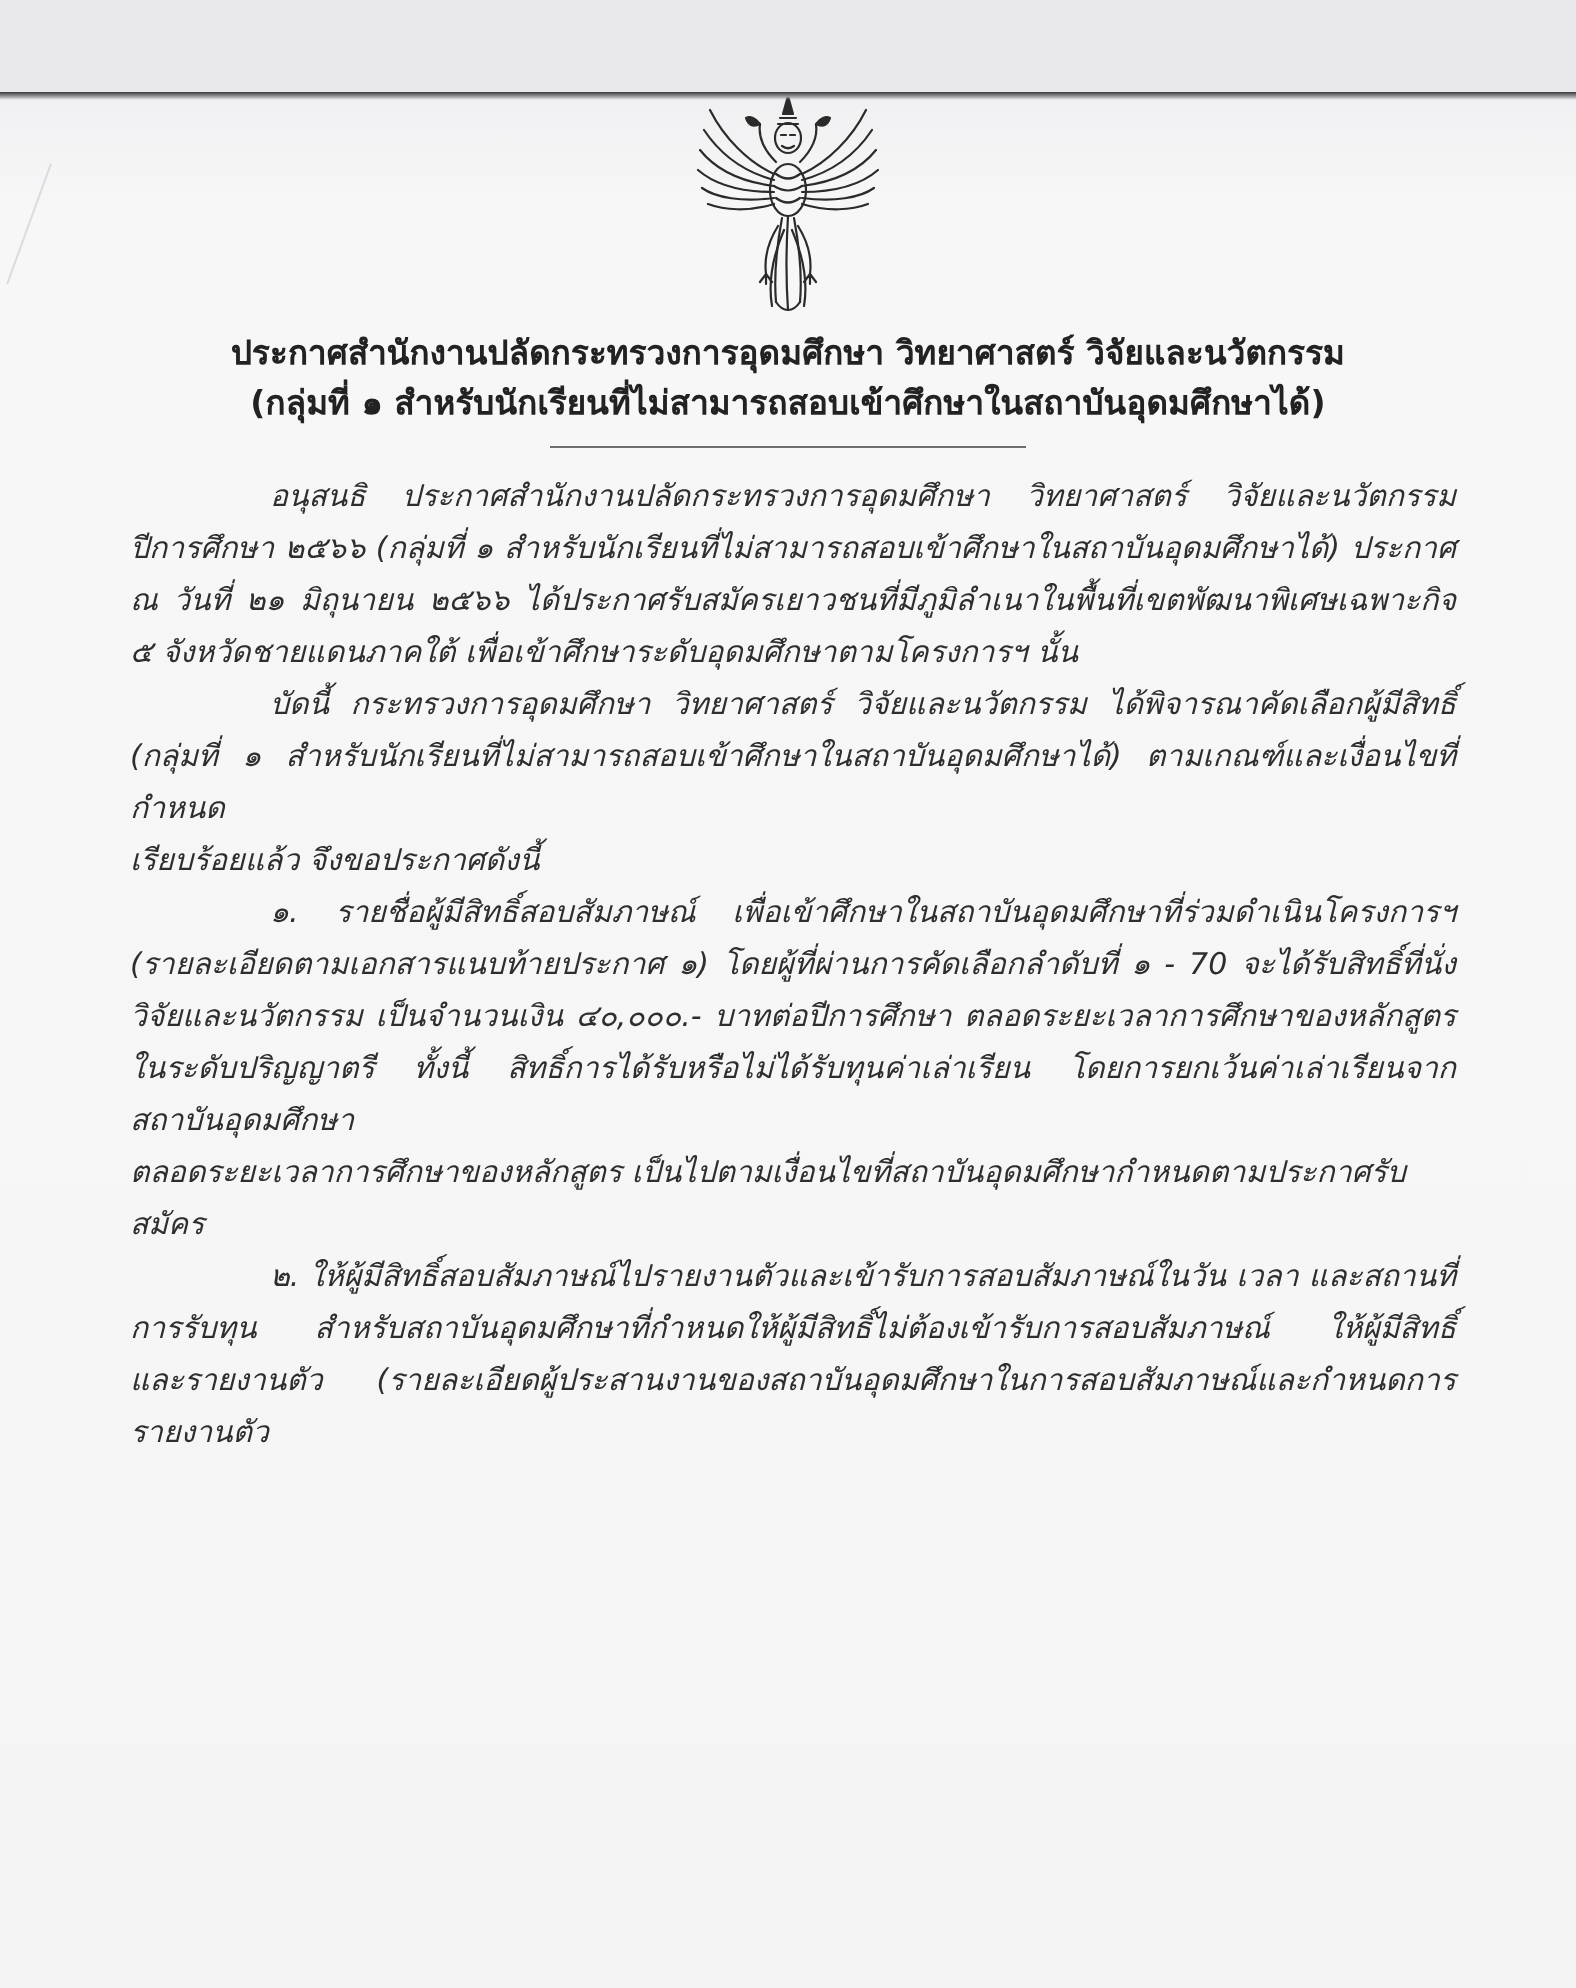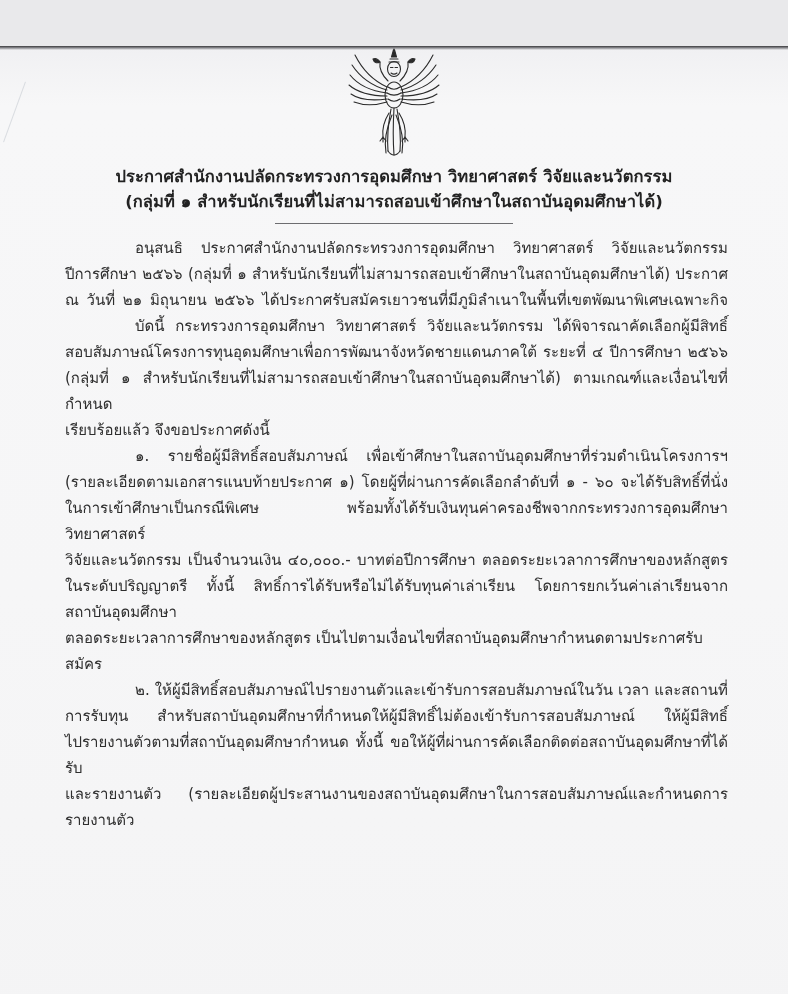--- a/index.html
+++ b/index.html
@@ -36,21 +36,21 @@
     width:238px;height:0;border-top:1.6px solid #6d6d70;
     margin:9px auto 0 auto;
   }
   .doc-body{
     margin:11px 60px 0 65px;   
   }
   .para{margin:0;}
   .line{
     font-size:15px;line-height:26px;
     text-align:justify;text-align-last:justify;
-    color:#2e2e2e;white-space:normal;
+    color:#2e2e2e;white-space:normal;font-style:italic;
   }
   .line.indent{text-indent:70px;}
   .line.no-just{text-align:left;text-align-last:left;}
   svg .ink{stroke:#2b2b2b;fill:none;stroke-width:1.1;stroke-linecap:round;stroke-linejoin:round;}
 </style>
 </head>
 <body>
 
 <div class="page">
   <div class="scan-top"></div>
@@ -93,35 +93,33 @@
       <div class="title-line">(กลุ่มที่ ๑ สำหรับนักเรียนที่ไม่สามารถสอบเข้าศึกษาในสถาบันอุดมศึกษาได้)</div>
     </div>
 
   <div class="divider"></div>
 
   <div class="doc-body">
       <div class="para">
         <div class="line indent">อนุสนธิ ประกาศสำนักงานปลัดกระทรวงการอุดมศึกษา วิทยาศาสตร์ วิจัยและนวัตกรรม</div>
         <div class="line">ปีการศึกษา ๒๕๖๖ (กลุ่มที่ ๑ สำหรับนักเรียนที่ไม่สามารถสอบเข้าศึกษาในสถาบันอุดมศึกษาได้) ประกาศ</div>
         <div class="line">ณ วันที่ ๒๑ มิถุนายน ๒๕๖๖ ได้ประกาศรับสมัครเยาวชนที่มีภูมิลำเนาในพื้นที่เขตพัฒนาพิเศษเฉพาะกิจ</div>
+        <div class="line no-just">๕ จังหวัดชายแดนภาคใต้ เพื่อเข้าศึกษาระดับอุดมศึกษาตามโครงการฯ นั้น</div>
       </div>
       <div class="para">
         <div class="line indent">บัดนี้ กระทรวงการอุดมศึกษา วิทยาศาสตร์ วิจัยและนวัตกรรม ได้พิจารณาคัดเลือกผู้มีสิทธิ์</div>
-        <div class="line">สอบสัมภาษณ์โครงการทุนอุดมศึกษาเพื่อการพัฒนาจังหวัดชายแดนภาคใต้ ระยะที่ ๔ ปีการศึกษา ๒๕๖๖</div>
         <div class="line">(กลุ่มที่ ๑ สำหรับนักเรียนที่ไม่สามารถสอบเข้าศึกษาในสถาบันอุดมศึกษาได้) ตามเกณฑ์และเงื่อนไขที่กำหนด</div>
         <div class="line no-just">เรียบร้อยแล้ว จึงขอประกาศดังนี้</div>
       </div>
       <div class="para">
         <div class="line indent">๑. รายชื่อผู้มีสิทธิ์สอบสัมภาษณ์ เพื่อเข้าศึกษาในสถาบันอุดมศึกษาที่ร่วมดำเนินโครงการฯ</div>
-        <div class="line">(รายละเอียดตามเอกสารแนบท้ายประกาศ ๑) โดยผู้ที่ผ่านการคัดเลือกลำดับที่ ๑ - ๖๐ จะได้รับสิทธิ์ที่นั่ง</div>
-        <div class="line">ในการเข้าศึกษาเป็นกรณีพิเศษ พร้อมทั้งได้รับเงินทุนค่าครองชีพจากกระทรวงการอุดมศึกษา วิทยาศาสตร์</div>
+        <div class="line">(รายละเอียดตามเอกสารแนบท้ายประกาศ ๑) โดยผู้ที่ผ่านการคัดเลือกลำดับที่ ๑ - 70 จะได้รับสิทธิ์ที่นั่ง</div>
         <div class="line">วิจัยและนวัตกรรม เป็นจำนวนเงิน ๔๐,๐๐๐.- บาทต่อปีการศึกษา ตลอดระยะเวลาการศึกษาของหลักสูตร</div>
         <div class="line">ในระดับปริญญาตรี ทั้งนี้ สิทธิ์การได้รับหรือไม่ได้รับทุนค่าเล่าเรียน โดยการยกเว้นค่าเล่าเรียนจากสถาบันอุดมศึกษา</div>
         <div class="line no-just">ตลอดระยะเวลาการศึกษาของหลักสูตร เป็นไปตามเงื่อนไขที่สถาบันอุดมศึกษากำหนดตามประกาศรับสมัคร</div>
       </div>
       <div class="para">
         <div class="line indent">๒. ให้ผู้มีสิทธิ์สอบสัมภาษณ์ไปรายงานตัวและเข้ารับการสอบสัมภาษณ์ในวัน เวลา และสถานที่</div>
         <div class="line">การรับทุน สำหรับสถาบันอุดมศึกษาที่กำหนดให้ผู้มีสิทธิ์ไม่ต้องเข้ารับการสอบสัมภาษณ์ ให้ผู้มีสิทธิ์</div>
-        <div class="line">ไปรายงานตัวตามที่สถาบันอุดมศึกษากำหนด ทั้งนี้ ขอให้ผู้ที่ผ่านการคัดเลือกติดต่อสถาบันอุดมศึกษาที่ได้รับ</div>
         <div class="line">และรายงานตัว (รายละเอียดผู้ประสานงานของสถาบันอุดมศึกษาในการสอบสัมภาษณ์และกำหนดการรายงานตัว</div>
       </div>
     </div>
 </div>
 
 </body></html>

